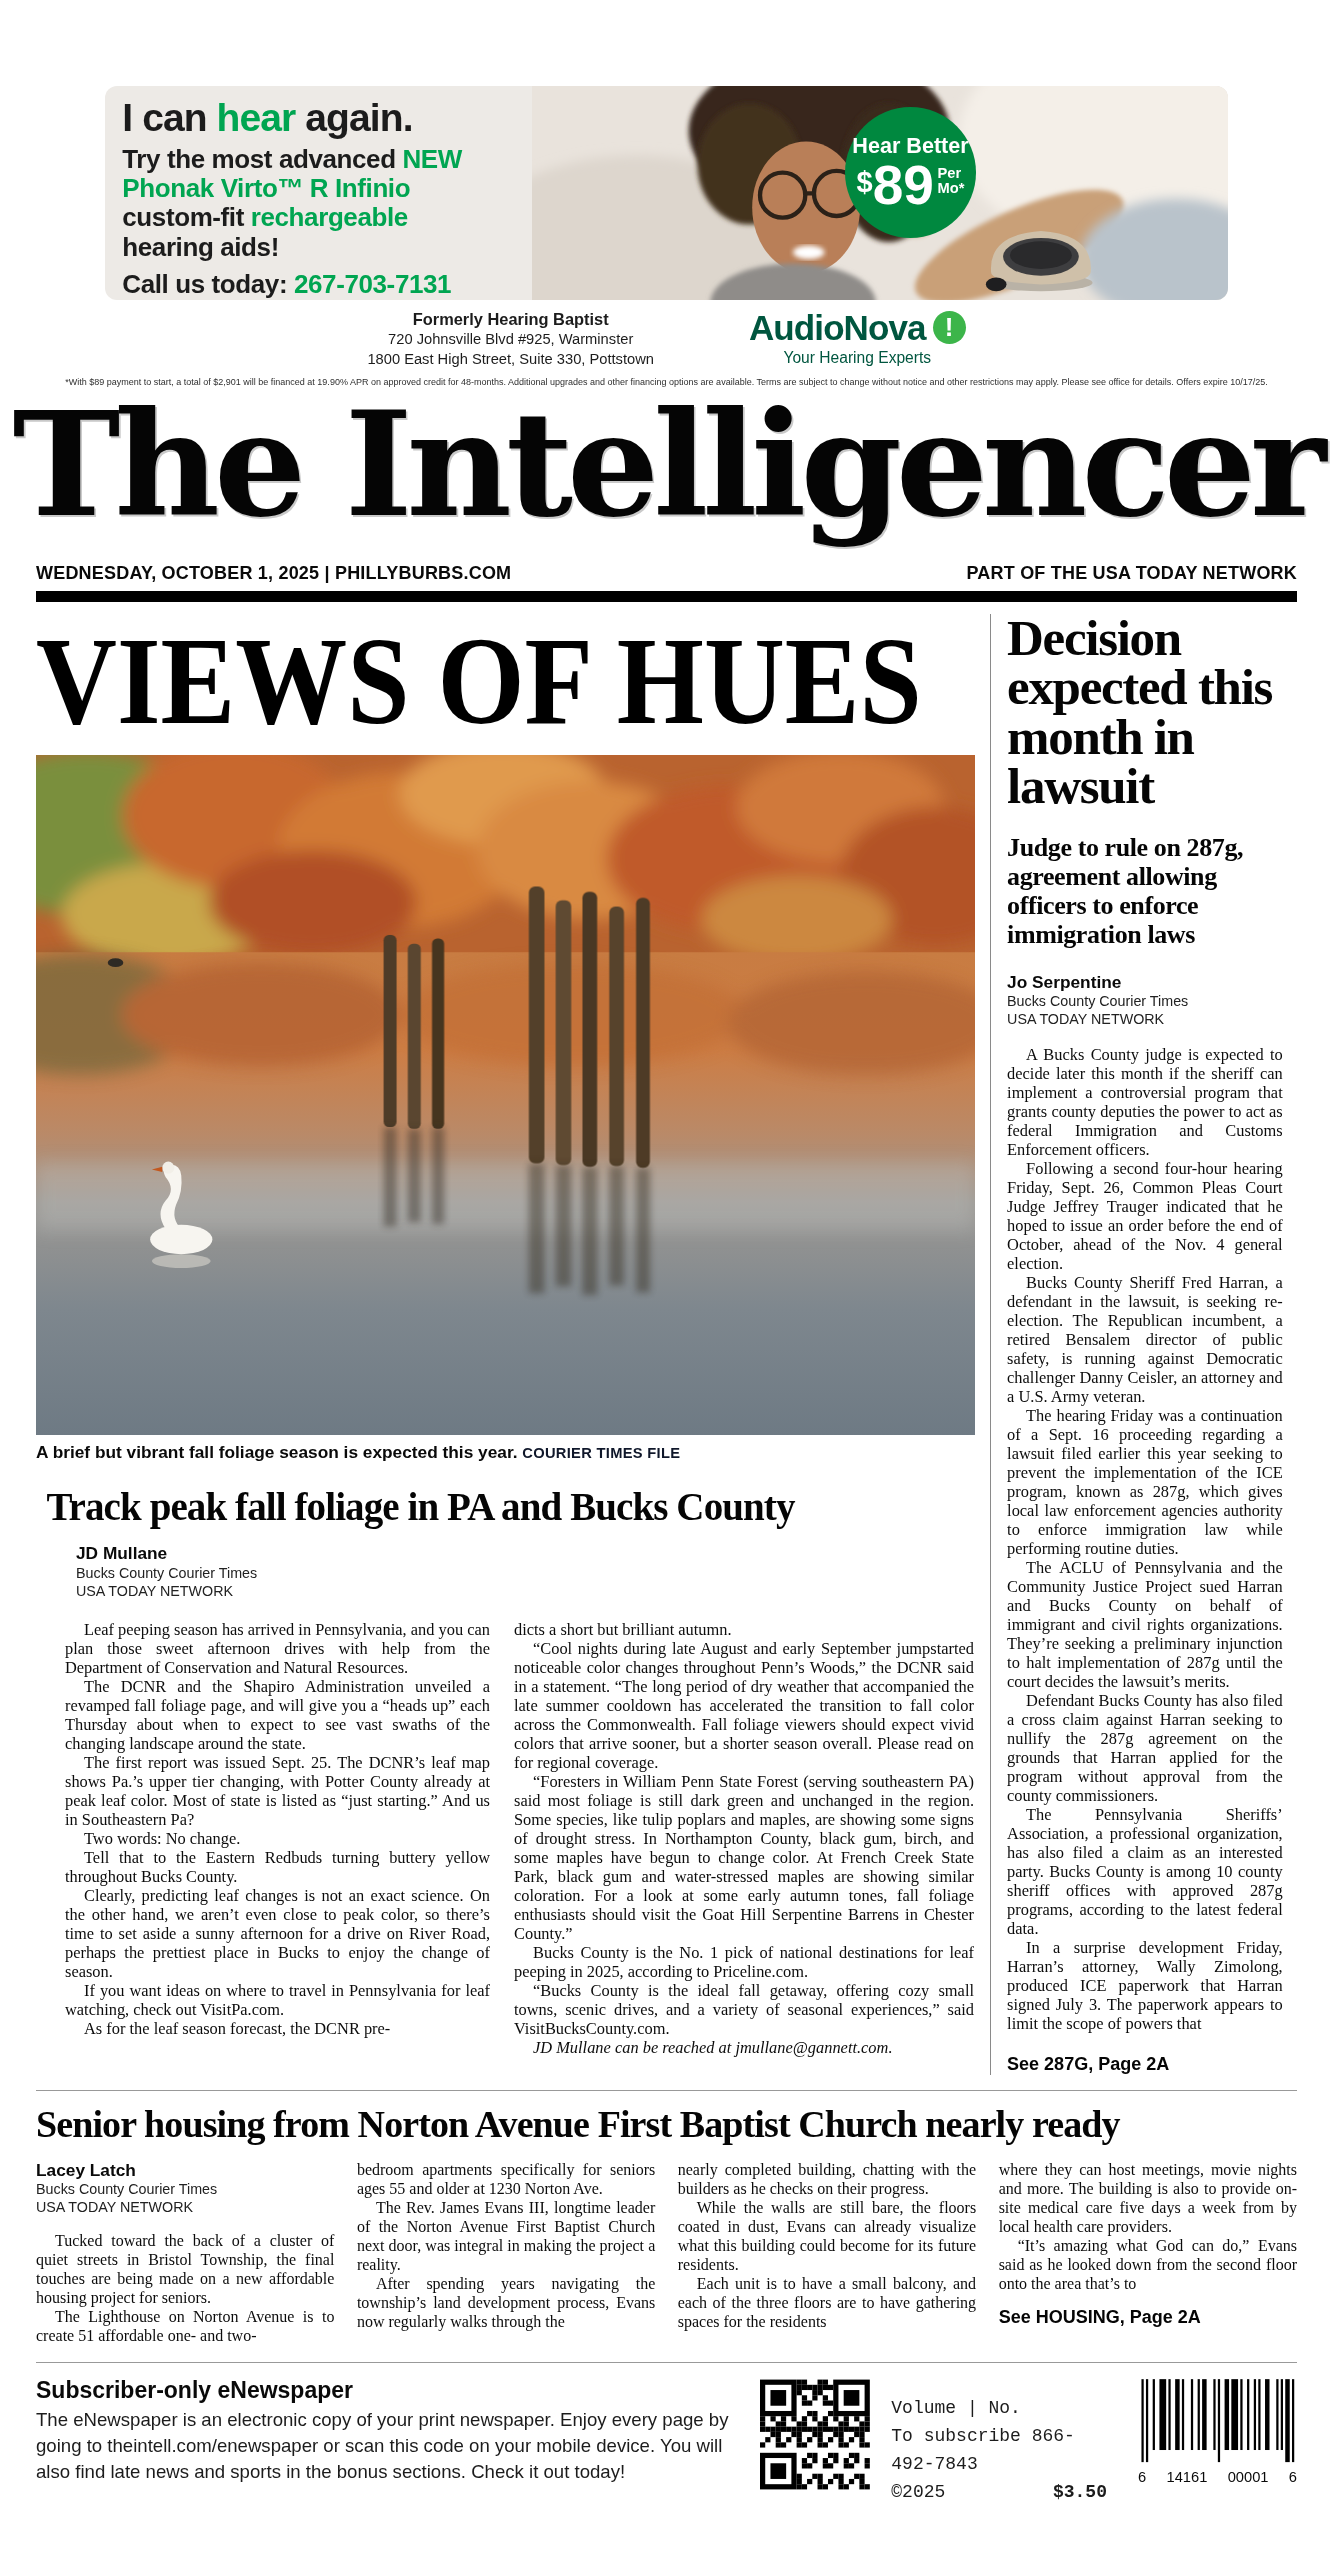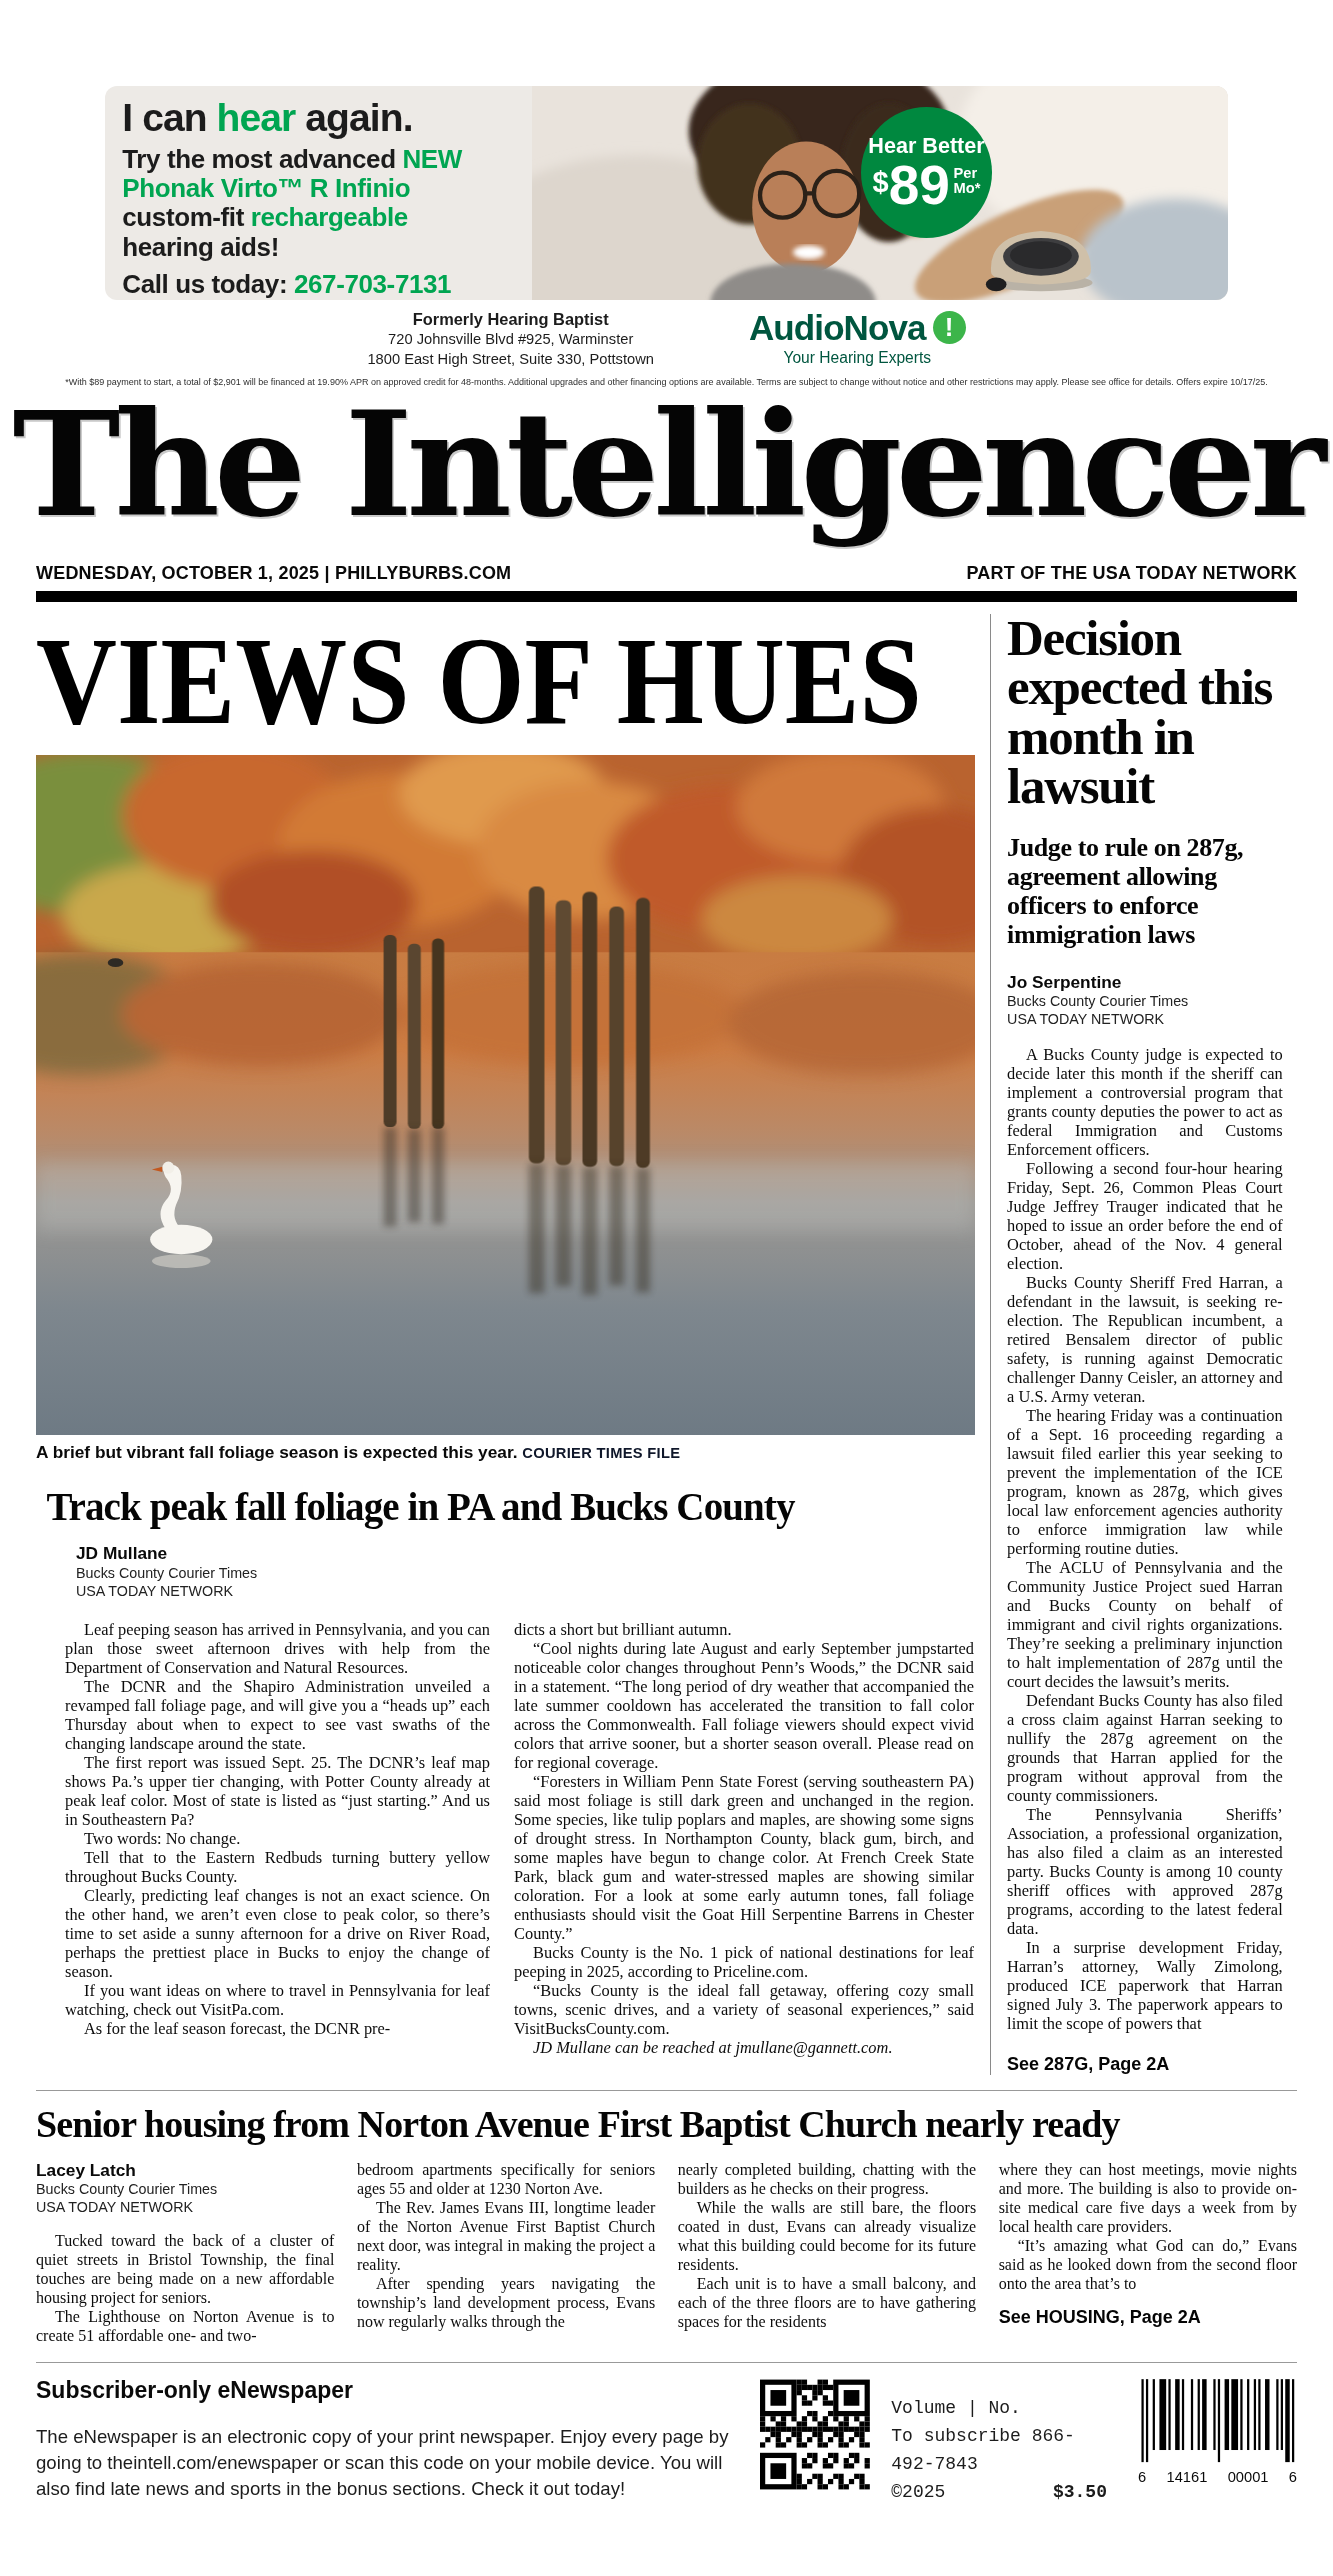--- a/index.html
+++ b/index.html
@@ -9,21 +9,21 @@
 
   
   .ad-band { margin:86px 105px 0; height:214px; position:relative;
              background:#edeae6; overflow:hidden;border-radius:12px; }
   .ad-photo { position:absolute; right:0; top:0; width:62%; height:100%; }
   .ad-text { position:absolute; left:17.3px; top:10.4px; z-index:3; line-height:1.12; }
   .ad-h1 { font-size:39px; font-weight:bold; color:#1c1c1c; letter-spacing:-0.9px; margin-bottom:5.2px; }
   .ad-line { font-size:26px; font-weight:bold; color:#1c1c1c; letter-spacing:-0.4px; }
   .green { color:#00a551; }
   .ad-call { margin-top:8.6px; }
-  .badge { position:absolute; z-index:3; right:236px; top:21px; width:131px; height:131px;
+  .badge { position:absolute; z-index:3; right:252px; top:21px; width:131px; height:131px;
            border-radius:50%; background:#00883f; color:#fff; text-align:center; }
   .badge-l1 { font-size:21.6px; font-weight:bold; margin-top:26px; }
   .badge-row { display:flex; justify-content:center; align-items:flex-start; }
   .badge-cur { font-size:29px; font-weight:bold; margin-top:7px; }
   .badge-price { font-size:55px; font-weight:bold; line-height:0.95; }
   .badge-per { font-size:14.7px; font-weight:bold; text-align:left; margin:7px 0 0 3.5px; line-height:1.05; }
   .aid-case { position:absolute; z-index:3; right:112px; bottom:7px; width:151px; height:74px; }
 
   
   .ad-sub { display:flex; justify-content:center; align-items:flex-start; gap:95px; margin-top:7.8px; }
@@ -89,21 +89,21 @@
             letter-spacing:-0.9px; color:#050505; }
   .h-cols { display:flex; gap:22.5px; margin-top:14px; }
   .h-col { width:299px; }
   .h-byline { margin-bottom:14px; }
   .h-col .para { font-size:16px; line-height:19px; }
   .h-jump { margin-top:14px; }
 
   
   .footer { margin:17.3px 36px 0; border-top:0.9px solid #999; padding-top:14px; display:flex; }
   .f-left { width:718px; }
-  .f-head { font-size:23px; font-weight:bold; color:#0a0a0a; margin-bottom:20px; }
+  .f-head { font-size:23px; font-weight:bold; color:#0a0a0a; margin-bottom:3px; }
   .f-body { font-size:18.6px; line-height:1.38; color:#1c1c1c; }
   .qr { width:111px; height:111px; margin:1.7px 21px 0 14px; }
   .vol { width:218px; font-size:18px; line-height:1.55; color:#1c1c1c; margin-top:18px;font-family:Liberation Mono, monospace; }
   .vol-row { display:flex; justify-content:space-between; }
   .price { font-weight:bold; }
   .barcode-box { margin-left:31px; margin-top:1.7px; }
   .bars-nums { display:flex; justify-content:space-between; width:159px;
                font-size:14.7px; color:#0a0a0a; margin-top:1.7px; }
 </style>
 </head>

